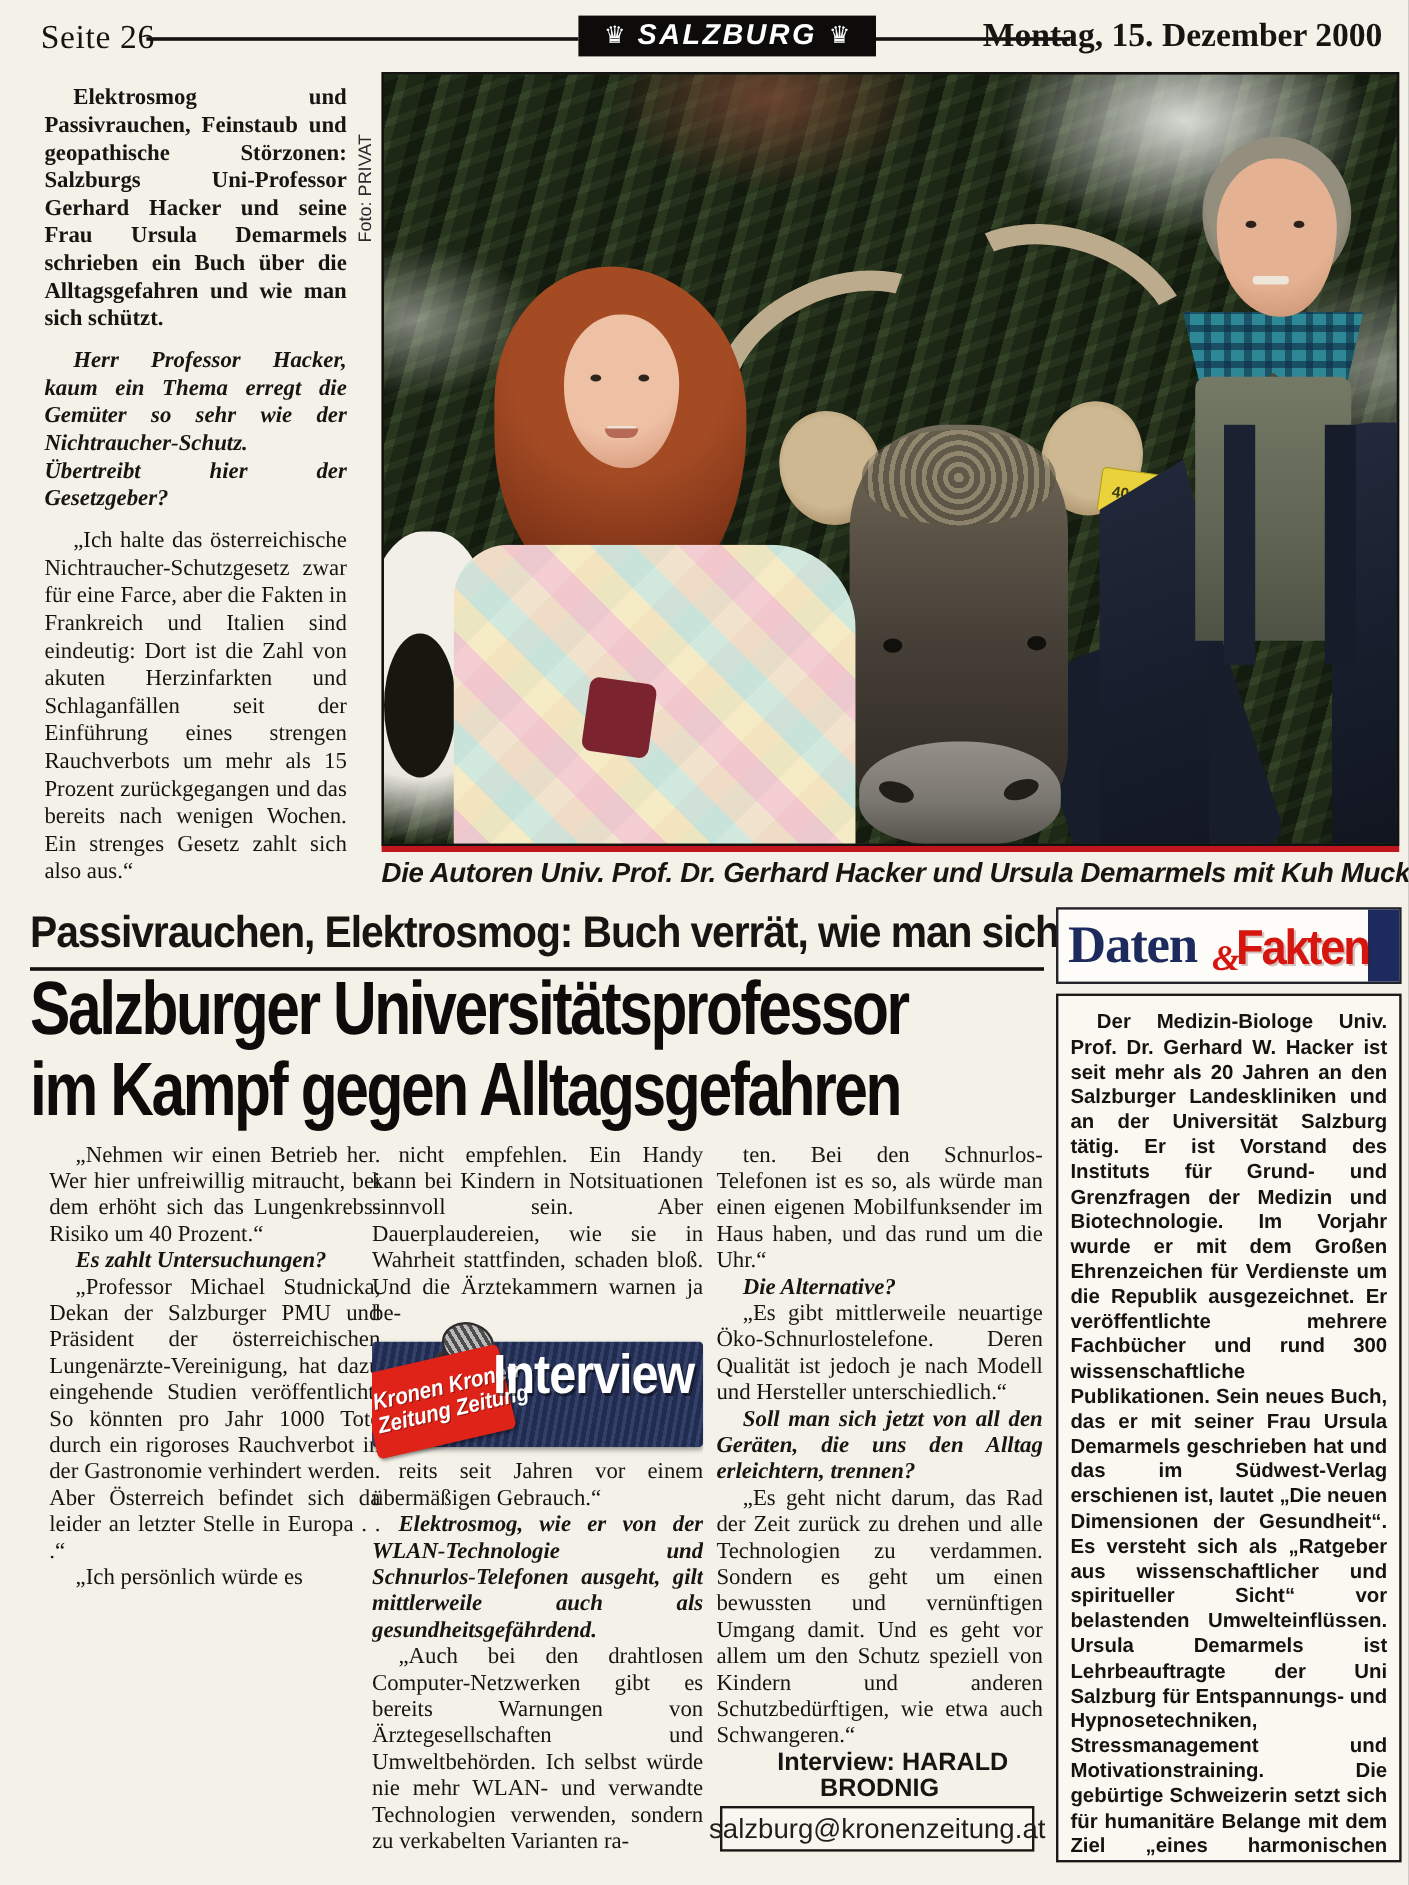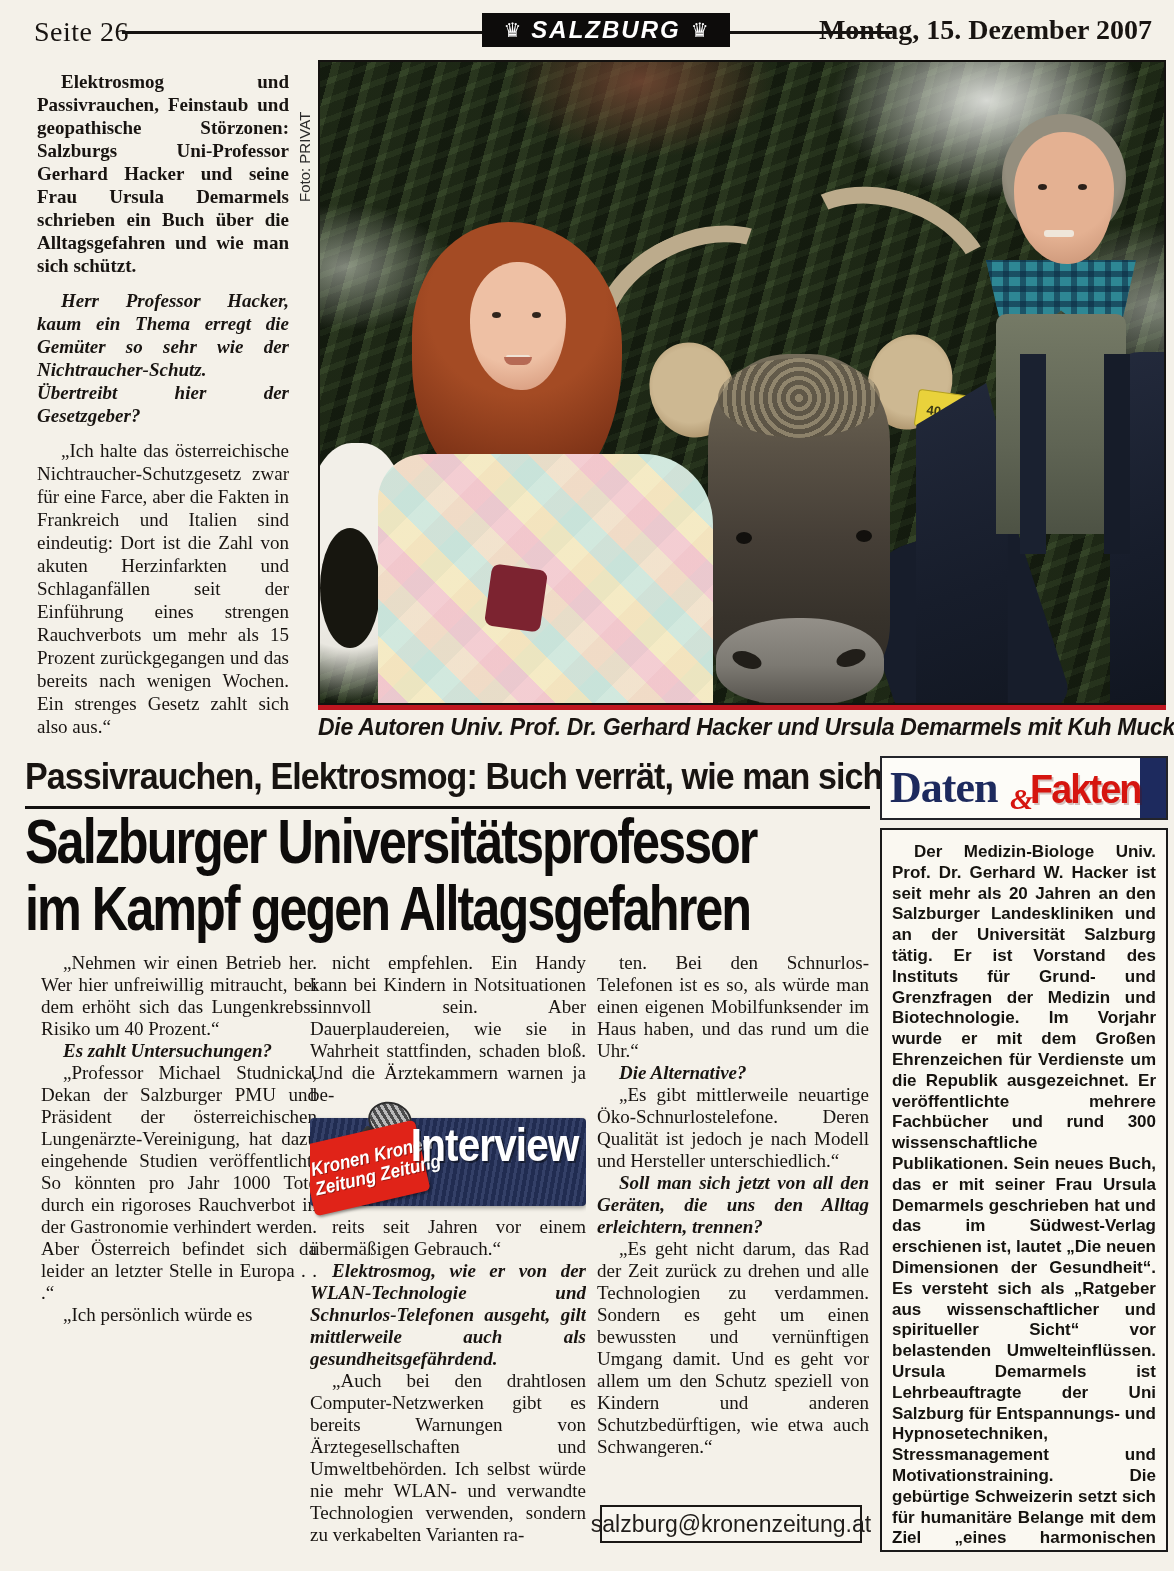--- a/index.html
+++ b/index.html
@@ -226,21 +226,21 @@
 <div class="page">
 
   <div class="hdr-left">Seite 26</div>
   <div class="hdr-rule l"></div>
   <div class="hdr-banner">
     <span class="crown">♛</span>
     <span class="sec">SALZBURG</span>
     <span class="crown">♛</span>
   </div>
   <div class="hdr-rule r"></div>
-  <div class="hdr-date">Montag, 15. Dezember 2007</div>
+  <div class="hdr-date">Montag, 15. Dezember 2000</div>
 
   <div class="intro" lang="de">
       <p class="lead">Elektrosmog und Passivrauchen, Feinstaub und geopathische Störzonen: Salzburgs Uni-Professor Gerhard Hacker und seine Frau Ursula Demarmels schrieben ein Buch über die Alltagsgefahren und wie man sich schützt.</p>
       <p class="q">Herr Professor Hacker, kaum ein Thema erregt die Gemüter so sehr wie der Nichtraucher-Schutz. Übertreibt hier der Gesetzgeber?</p>
       <p class="a">„Ich halte das österreichische Nichtraucher-Schutzgesetz zwar für eine Farce, aber die Fakten in Frankreich und Italien sind eindeutig: Dort ist die Zahl von akuten Herzinfarkten und Schlaganfällen seit der Einführung eines strengen Rauchverbots um mehr als 15 Prozent zurückgegangen und das bereits nach wenigen Wochen. Ein strenges Gesetz zahlt sich also aus.“</p>
     </div>
 
   <div class="photo-credit">Foto: PRIVAT</div>
   <div class="photo">
     <div class="ph-bg"></div>
@@ -325,20 +325,21 @@
   </div>
 
   <div class="col col3" lang="de">
     <div>
         <p class="a">ten. Bei den Schnurlos-Telefonen ist es so, als würde man einen eigenen Mobilfunksender im Haus haben, und das rund um die Uhr.“</p>
         <p class="q">Die Alternative?</p>
         <p class="a">„Es gibt mittlerweile neuartige Öko-Schnurlostelefone. Deren Qualität ist jedoch je nach Modell und Hersteller unterschiedlich.“</p>
         <p class="q">Soll man sich jetzt von all den Geräten, die uns den Alltag erleichtern, trennen?</p>
         <p class="a">„Es geht nicht darum, das Rad der Zeit zurück zu drehen und alle Technologien zu verdammen. Sondern es geht um einen bewussten und vernünftigen Umgang damit. Und es geht vor allem um den Schutz speziell von Kindern und anderen Schutzbedürftigen, wie etwa auch Schwangeren.“</p>
       </div>
+    <p class="byline">Interview: HARALD BRODNIG</p>
   </div>
 
   <div class="emailbox">
     <span>salzburg@kronenzeitung.at</span>
   </div>
 
   <div class="sb-logo">
     <div class="sb-logo-navy"></div>
     <span class="sb-daten">Daten</span>
     <span class="sb-amp">&amp;</span>

